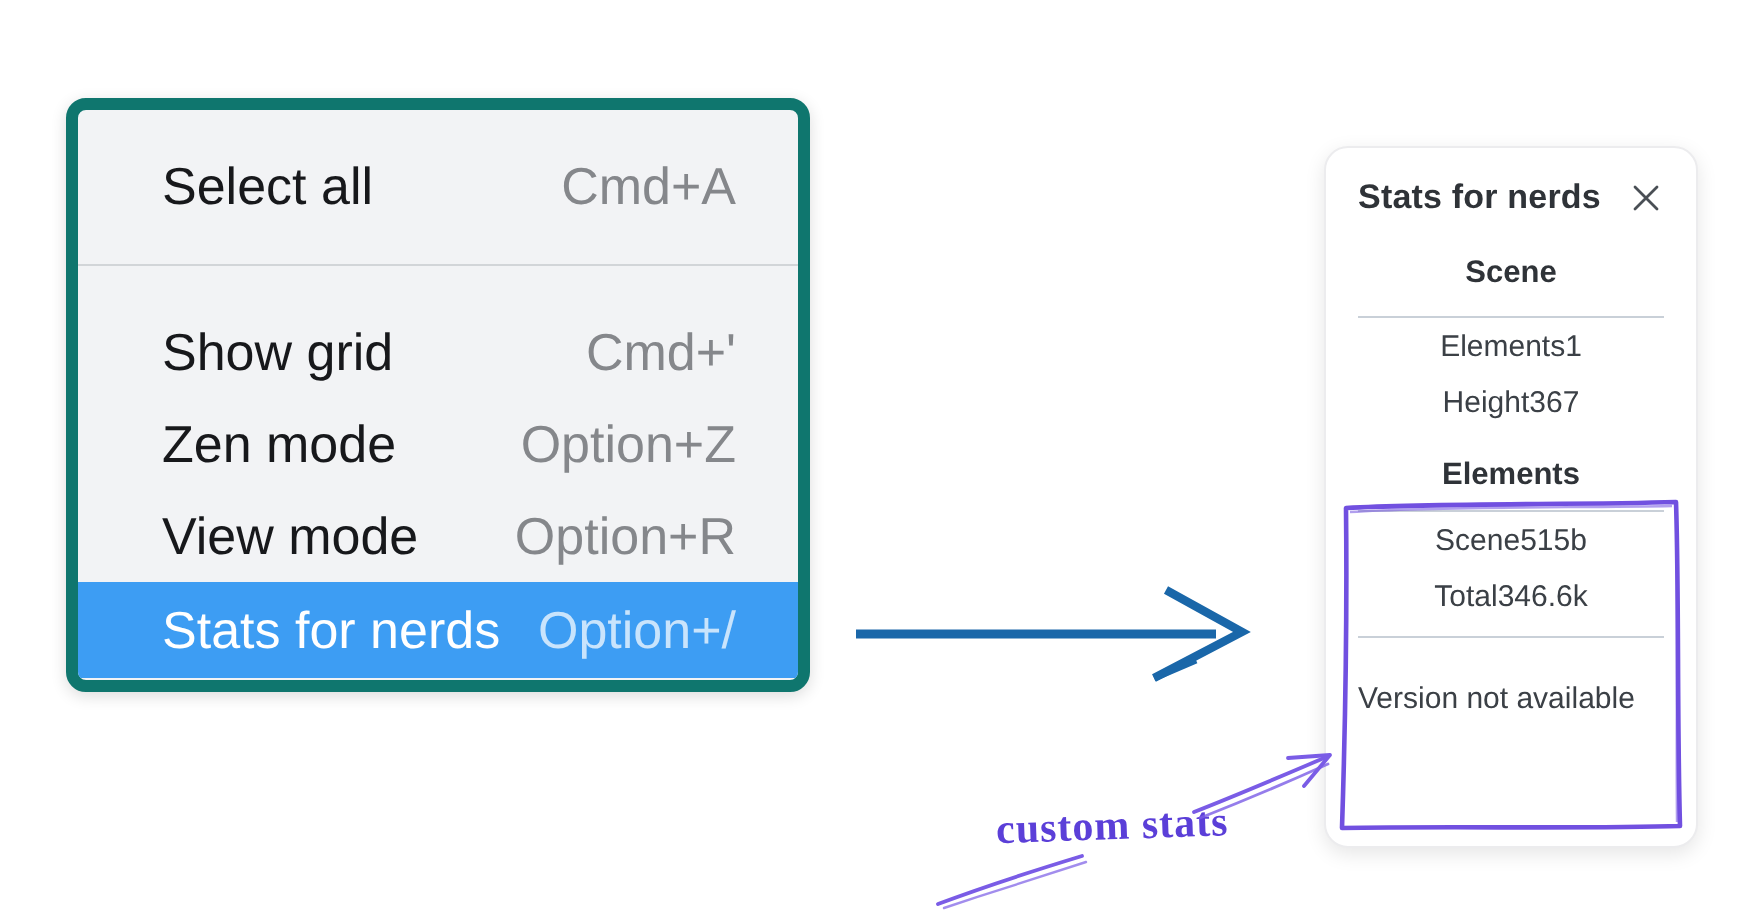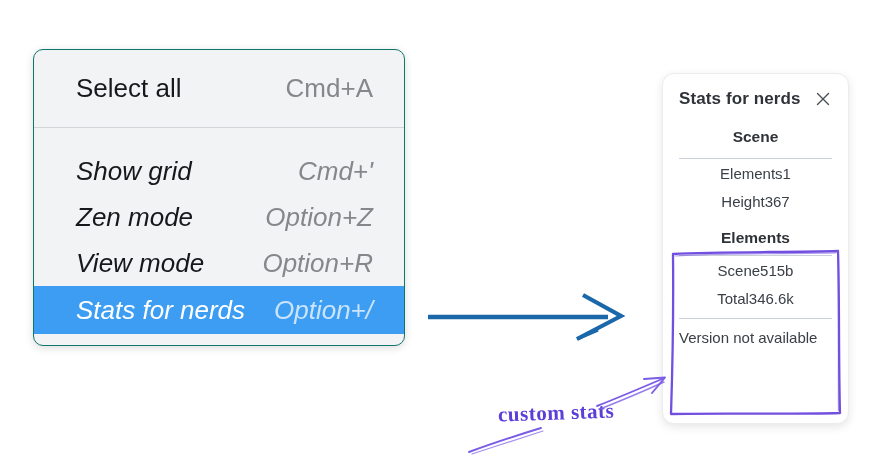--- a/index.html
+++ b/index.html
@@ -2,52 +2,52 @@
 <html><head>
 <meta charset="utf-8">
 <style>
   * { margin:0; padding:0; box-sizing:border-box; }
   html,body { width:873px; height:461px; background:#ffffff; font-family:"Liberation Sans", sans-serif; }
   .canvas { position:relative; width:873px; height:461px; background:#ffffff; overflow:hidden; }
 
   
   .menu {
     position:absolute; left:33px; top:49px; width:372px; height:297px;
-    background:#f2f3f5; border:1px solid #0f766e; border-radius:10px;
+    background:#f2f3f5; border:6px solid #0f766e; border-radius:10px;
     box-shadow:0 2px 8px rgba(0,0,0,0.14);
     font-size:26px; color:#17181b; overflow:hidden;
   }
   .menu-item {
     display:flex; justify-content:space-between; align-items:center;
     padding:0 31px 0 42px; height:46px; cursor:default;
   }
   .menu-item .shortcut { color:#85878b;text-align:right; }
   .menu-item.first { height:78px; border-bottom:1px solid #d2d5d8; }
-  .menu-group { padding-top:20px; padding-bottom:11px;font-style:italic; }
+  .menu-group { padding-top:20px; padding-bottom:11px; }
   .menu-item.selected { background:#3d9df3; height:48px; }
   .menu-item.selected .mi-label { color:#ffffff; }
   .menu-item.selected .shortcut { color:rgba(255,255,255,0.72); }
 
   
   .stats-panel {
     position:absolute; left:662px; top:73px; width:187px; height:351px;
     background:#ffffff; border:1px solid #ececee; border-radius:12px;
     box-shadow:0 3px 10px rgba(0,0,0,0.10);
     padding:12px 16px 0 16px; color:#3b4046;
   }
   .panel-title-row { display:flex; justify-content:space-between; align-items:center; height:26px; }
   .panel-title { font-size:17px; font-weight:bold; color:#2f3338; letter-spacing:0.1px; }
   .close-btn { width:18px; height:18px; display:flex; align-items:center; justify-content:center; cursor:pointer; }
   .sec-header { margin-top:16px; height:20px; text-align:center; font-size:15.5px; font-weight:bold; color:#2f3338; }
   .sec-header.tight { margin-top:14px; }
   .divider { height:1px; background:#c9d0d8; margin-top:10px; }
   .divider.tight { margin-top:6px; }
   .stat-row { display:flex; justify-content:center; align-items:center; height:28px; font-size:15px; }
   .stat-row .val { text-align:right; }
-  .note-row { margin-top:10px; height:20px; font-size:15px; color:#3b4046; }
+  .note-row { margin-top:22px; height:20px; font-size:15px; color:#3b4046; }
 
   
   .annot-text {
     position:absolute; left:498px; top:400px; width:150px;
     font-family:cursive; font-size:21px; font-weight:bold; color:#5b3fd8;
     letter-spacing:0.5px; transform:rotate(-2deg); white-space:nowrap;
   }
 
   
   .overlay { position:absolute; left:0; top:0; width:873px; height:461px; pointer-events:none; }

